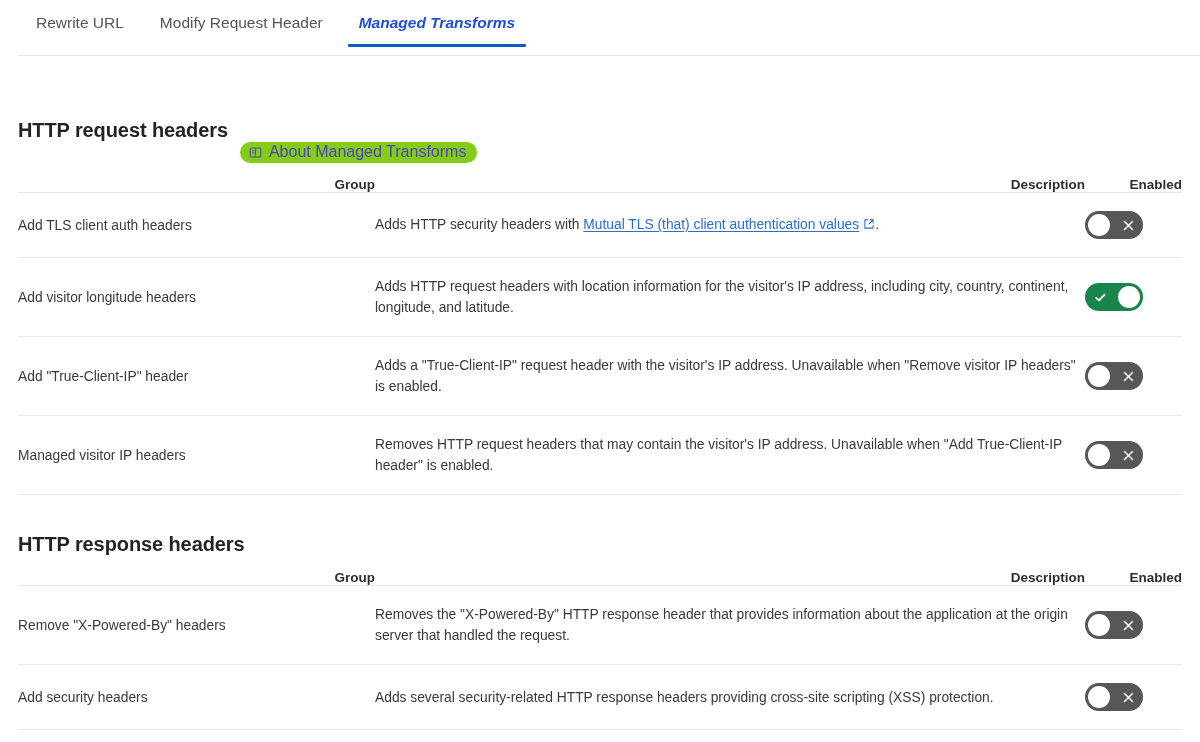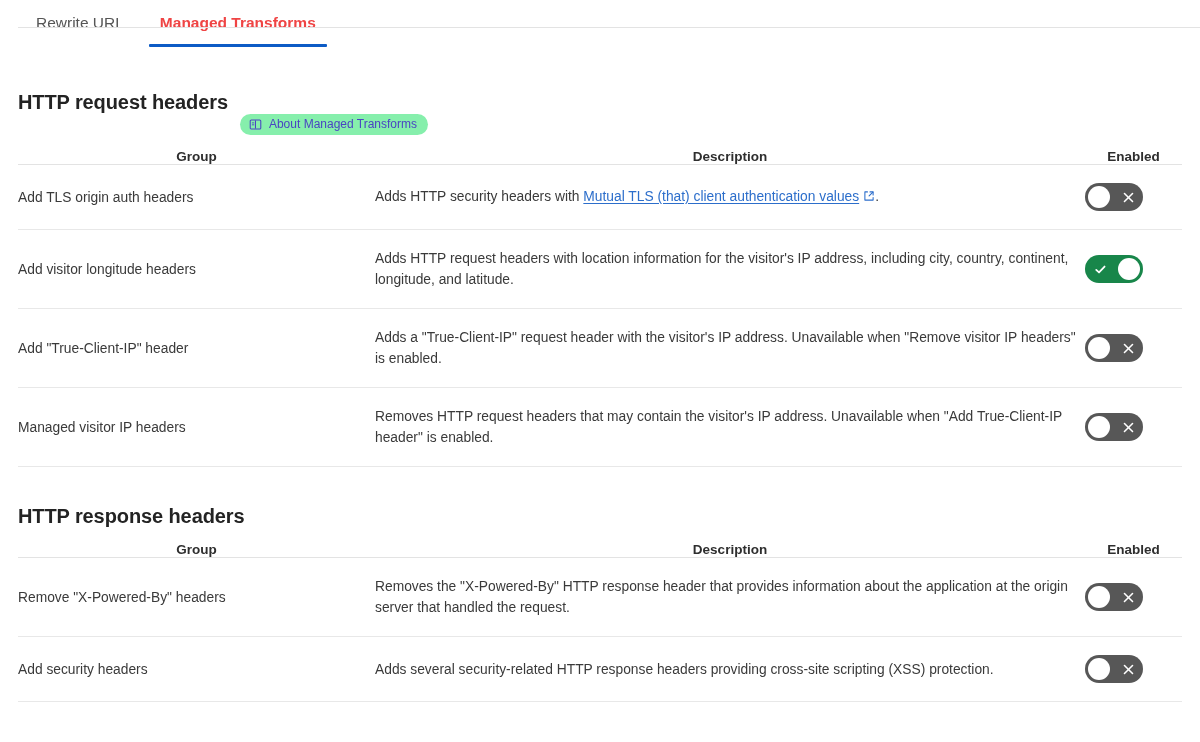--- a/index.html
+++ b/index.html
@@ -13,21 +13,21 @@
     font-family: "Liberation Sans", sans-serif;
     color: #313131;
     overflow: hidden;
   }
 
   .page { position: relative; width: 1200px; height: 742px; }
 
   
   .tabbar {
     position: relative;
-    height: 28px;
+    height: 56px;
     padding-left: 18px;
     box-sizing: border-box;
     display: flex;
     align-items: flex-start;
     text-align: right;
   }
   .tabbar-rule {
     position: absolute;
     left: 18px;
     right: 0;
@@ -38,22 +38,23 @@
   .tab {
     position: relative;
     font-size: 15.5px;
     color: #555555;
     padding: 13px 18px 14px 18px;
     line-height: 19px;
     white-space: nowrap;
     cursor: pointer;
   }
   .tab.active {
-    color: #ef4444;
+    color: #1d4ed8;
     font-weight: 700;
+    font-style: italic;
   }
   .tab.active::after {
     content: "";
     position: absolute;
     left: 7px;
     right: 7px;
     bottom: -1px;
     height: 3px;
     background: #0d5bc5;
     border-radius: 1px;
@@ -73,44 +74,44 @@
   .section-title {
     font-size: 20px;
     font-weight: 700;
     color: #232323;
     letter-spacing: -0.1px;
   }
   .about-pill {
     display: inline-flex;
     align-items: center;
     gap: 7px;
-    background: #86efac;
+    background: #84cc16;
     color: #4a44c2;
     border-radius: 11px;
     padding: 3px 11px 4px 9px;
-    font-size: 12px;
+    font-size: 16px;
     line-height: 14px;
     cursor: pointer;
     white-space: nowrap;
     margin-top: 44px;
   }
   .about-pill svg { display: block; }
 
   
   table.mt {
     width: 100%;
     border-collapse: collapse;
     table-layout: fixed;
   }
   table.mt col.c-group { width: 357px; }
   table.mt col.c-desc  { width: 710px; }
   table.mt col.c-en    { width: 97px; }
 
   table.mt th {
-    text-align: center;
+    text-align: right;
     font-size: 13.5px;
     font-weight: 700;
     color: #2e2e2e;
     padding: 0 0 0 0;
     border-bottom: 1px solid #e3e3e3;
     vertical-align: bottom;
   }
   table.mt td {
     font-size: 13.8px;
     color: #3a3a3a;
@@ -165,20 +166,21 @@
   .toggle.on .knob { left: auto; right: 3px; }
   .toggle.on .mark { right: auto; left: 9px; }
 </style>
 </head>
 <body>
 
 <div class="page">
 
   <div class="tabbar">
     <div class="tab">Rewrite URL</div>
+    <div class="tab">Modify Request Header</div>
     <div class="tab active">Managed Transforms</div>
     <div class="tabbar-rule"></div>
   </div>
 
   <div class="section first">
     <div class="section-head">
       <div class="section-title">HTTP request headers</div>
       <div class="about-pill">
         <span>
           <svg width="13" height="13" viewBox="0 0 16 16" fill="none">
@@ -201,21 +203,21 @@
       <thead>
         <tr>
           <th>Group</th>
           <th>Description</th>
           <th>Enabled</th>
         </tr>
       </thead>
       <tbody>
 
         <tr>
-          <td>Add TLS origin auth headers</td>
+          <td>Add TLS client auth headers</td>
           <td class="desc"><span>Adds HTTP security headers with </span><a href="#">Mutual TLS (that) client authentication values</a><span class="ext-icon"><svg width="12" height="12" viewBox="0 0 14 14" fill="none">
                   <path d="M5.2 2.2H2.2v9.6h9.6V8.8" stroke="#2c6ecb" stroke-width="1.25" stroke-linecap="round" stroke-linejoin="round"></path>
                   <path d="M8.2 2.2h3.6v3.6" stroke="#2c6ecb" stroke-width="1.25" stroke-linecap="round" stroke-linejoin="round"></path>
                   <path d="M7.1 6.9 11.6 2.4" stroke="#2c6ecb" stroke-width="1.25" stroke-linecap="round"></path>
                 </svg></span><span>.</span></td>
           <td class="enabled">
             <span class="toggle">
               <span class="knob"></span>
               <span class="mark">
                 <svg width="11" height="11" viewBox="0 0 12 12">

